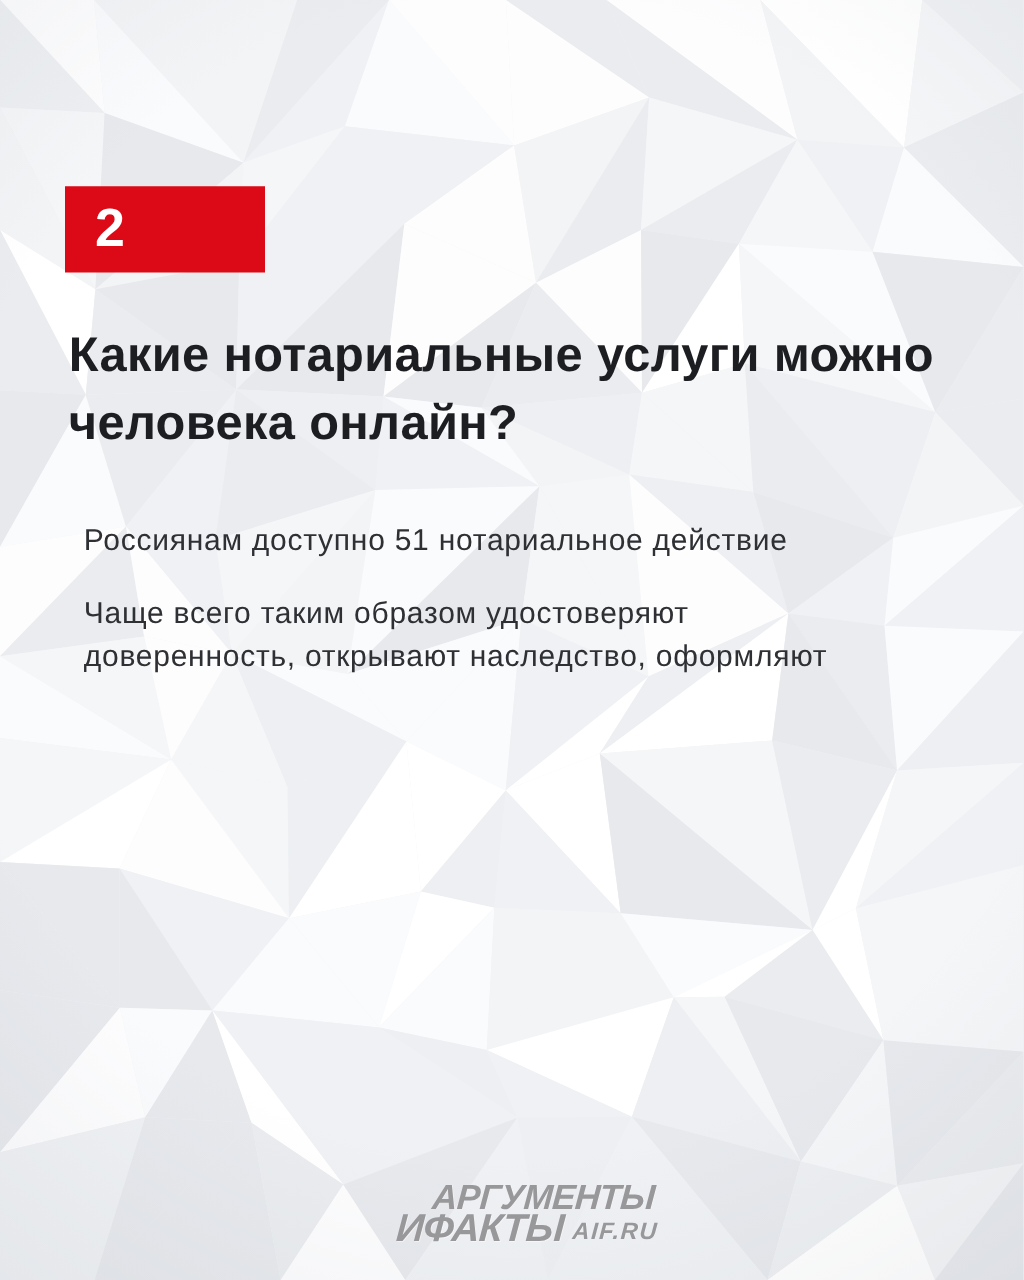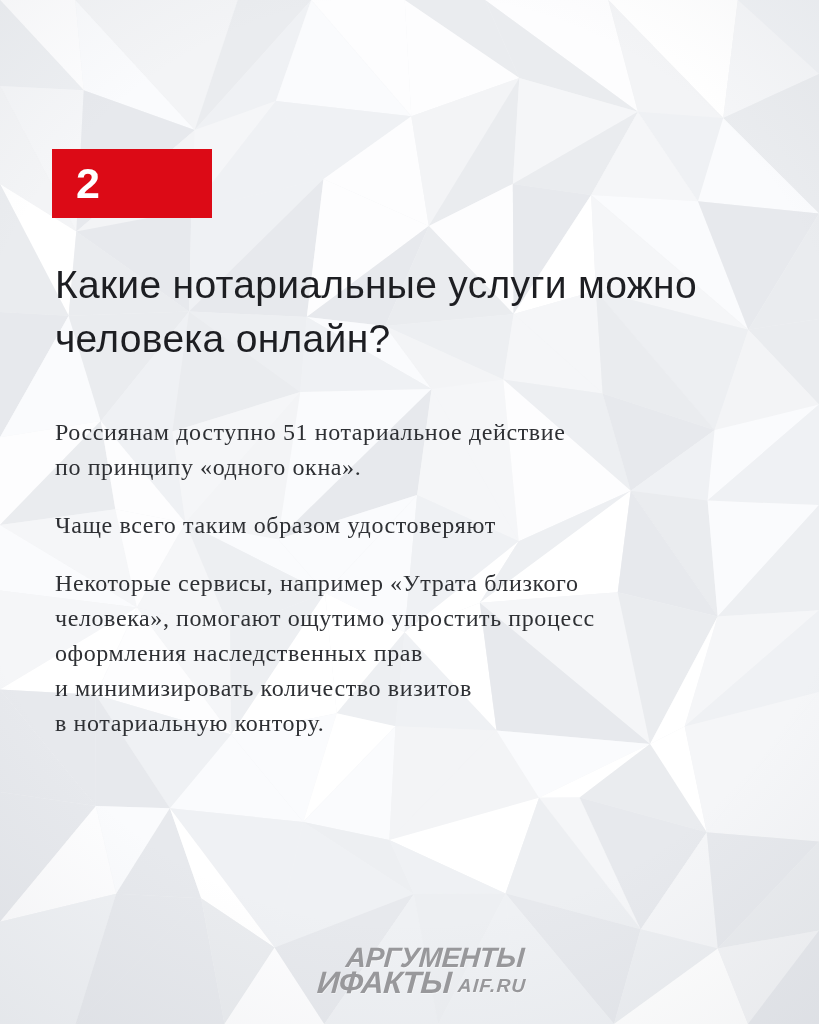--- a/index.html
+++ b/index.html
@@ -21,32 +21,32 @@
     position:absolute;left:52px;top:149px;
     width:160px;height:69px;box-sizing:border-box;
     background:var(--accent-red,#dc0a16);
     color:#ffffff;
     display:flex;align-items:center;
     padding-left:24px;
     font-size:43px;font-weight:700;
   }
   .title{
     position:absolute;left:55px;top:258px;margin:0;
-    font-size:39px;line-height:54px;font-weight:400;
+    font-size:39px;line-height:54px;font-weight:700;
     color:var(--heading-text,#1d1e22);
     letter-spacing:0.3px;
   }
   .tline{display:block;}
   .body{
     position:absolute;left:55px;top:415px;width:730px;
     font-size:24px;line-height:35px;
     letter-spacing:0.6px;
     color:var(--body-text,#2e3034);
   }
-  .para{margin:0 0 23px 0;font-family:Liberation Serif, serif;}
+  .para{margin:0 0 23px 12px;}
   .bline{display:block;}
   .logo{
     position:absolute;left:318px;top:946px;
     color:var(--logo-gray,#98989b);
     font-weight:700;font-style:italic;
     transform:skewX(-4deg);
     text-shadow:0.5px 0.5px 0 rgba(255,255,255,0.45);
     white-space:nowrap;
   }
   .logo-l1{
@@ -233,31 +233,24 @@
   </div>
 
   <h1 class="title">
     <span class="tline">Какие нотариальные услуги можно</span>
     <span class="tline">человека онлайн?</span>
   </h1>
 
   <div class="body">
     <p class="para">
       <span class="bline">Россиянам доступно 51 нотариальное действие</span>
-      <span class="bline">по принципу «одного окна».</span>
     </p>
     <p class="para">
       <span class="bline">Чаще всего таким образом удостоверяют</span>
-    </p>
-    <p class="para">
-      <span class="bline">Некоторые сервисы, например «Утрата близкого</span>
-      <span class="bline">человека», помогают ощутимо упростить процесс</span>
-      <span class="bline">оформления наследственных прав</span>
-      <span class="bline">и минимизировать количество визитов</span>
-      <span class="bline">в нотариальную контору.</span>
+      <span class="bline">доверенность, открывают наследство, оформляют</span>
     </p>
   </div>
 
   <div class="logo">
     <div class="logo-l1">АРГУМЕНТЫ</div>
     <div class="logo-l2row">
       <span class="logo-l2">ИФАКТЫ</span>
       <span class="logo-site">AIF.RU</span>
     </div>
   </div>

